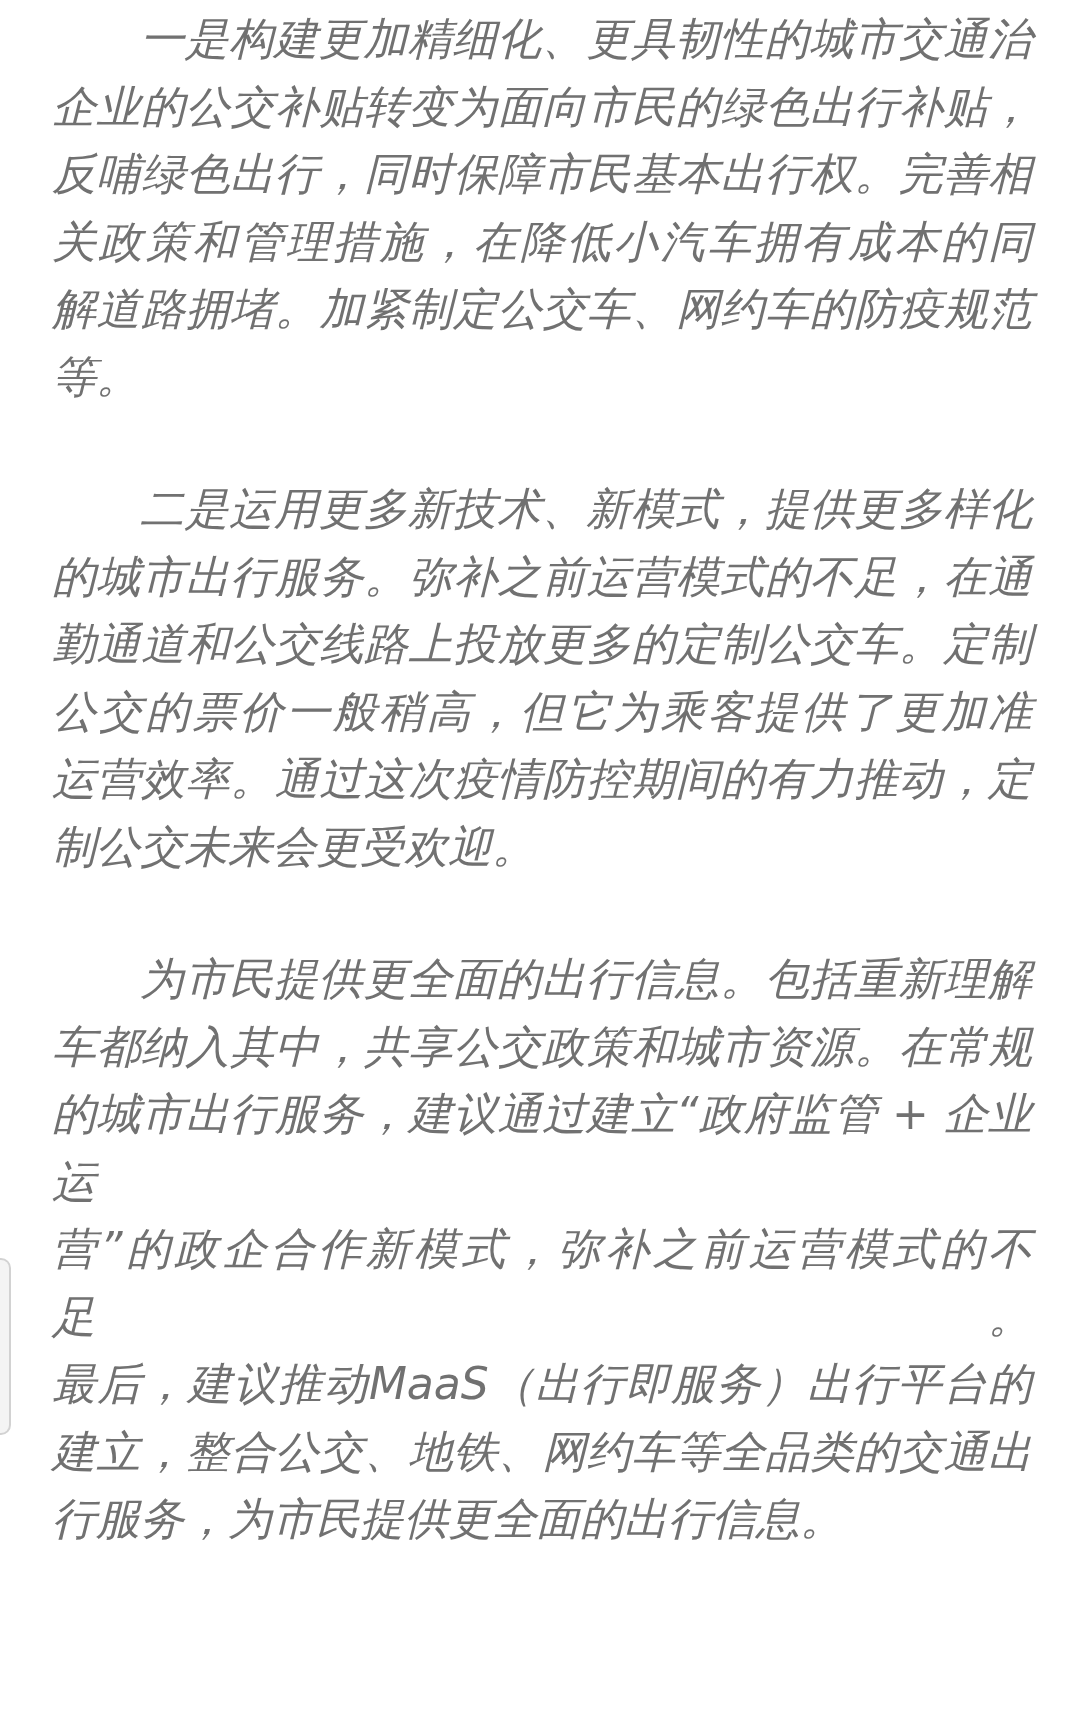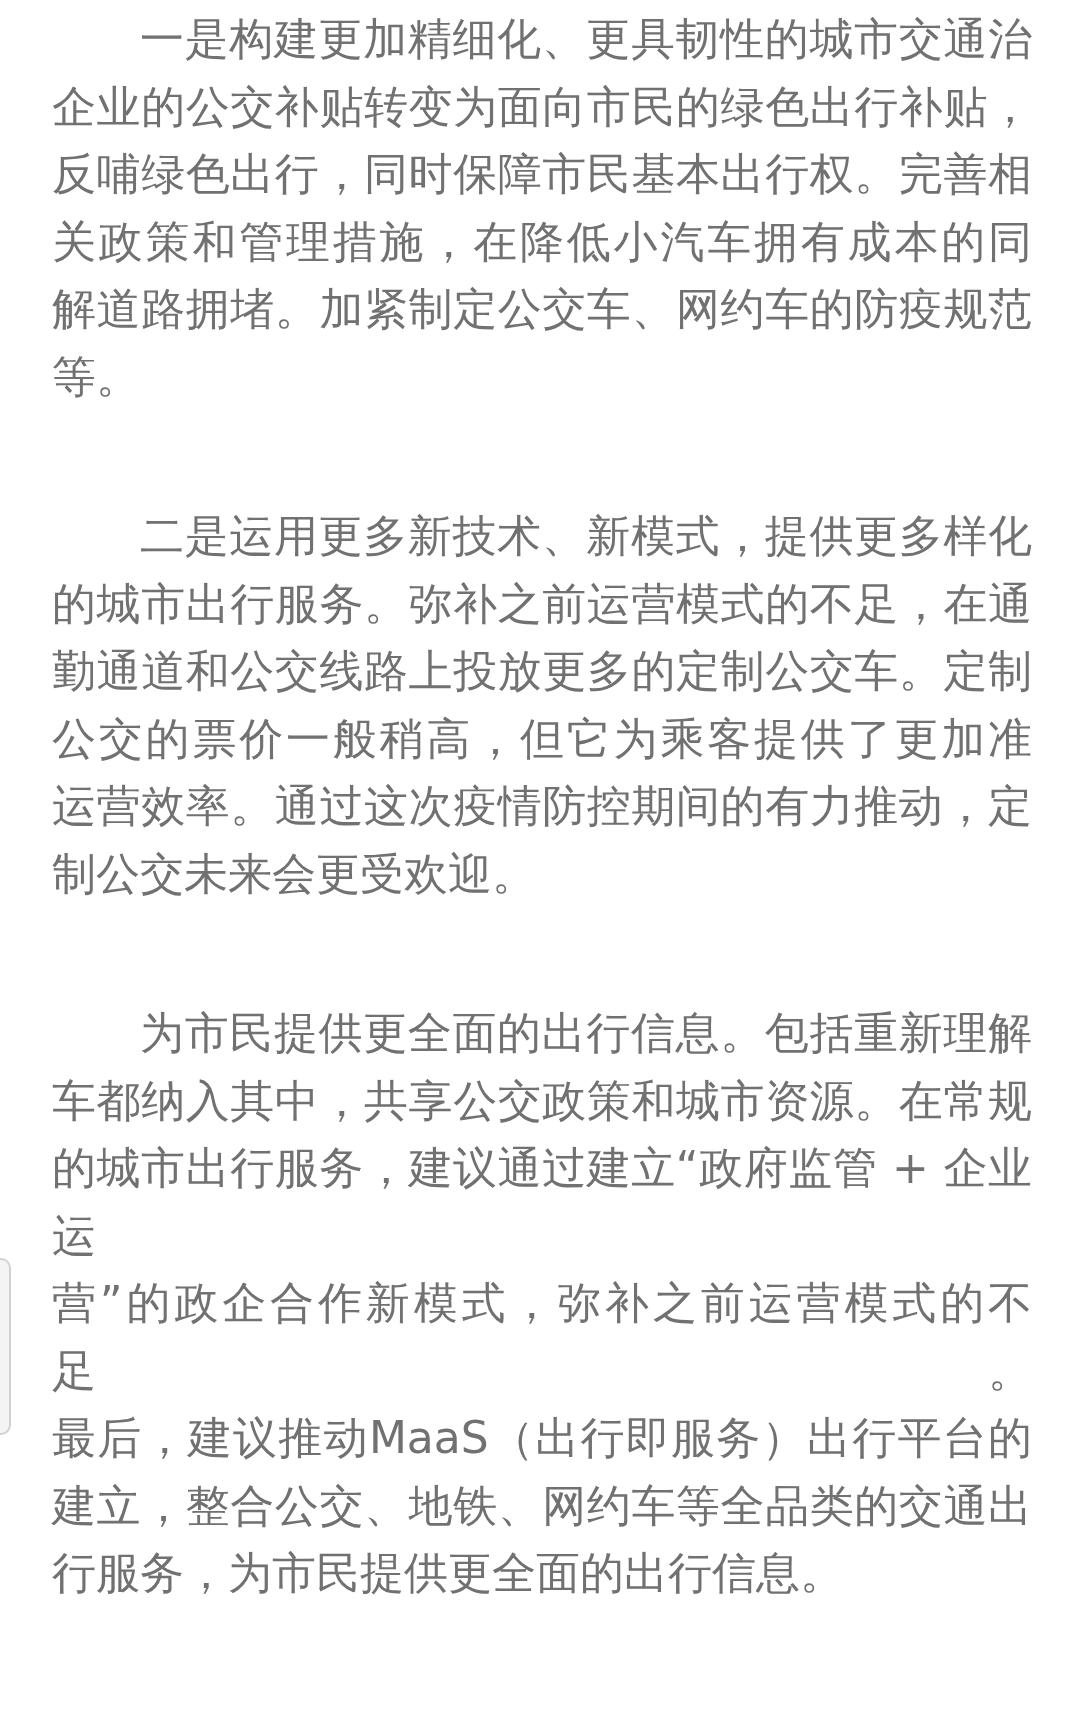--- a/index.html
+++ b/index.html
@@ -12,33 +12,34 @@
     background: #ffffff;
     overflow: hidden;
     position: relative;
     font-family: "DejaVu Sans", sans-serif;
   }
   .page {
     position: relative;
     width: 1080px;
     height: 1277px;
     background: #ffffff;
+    font-style: italic;
   }
   .content {
     position: absolute;
     top: 5px;
     left: 52px;
     width: 980px;
   }
   .para {
     margin: 0;
     padding: 0;
   }
   .para + .para {
-    margin-top: 92px;
+    margin-top: 65px;
   }
   .line {
     display: block;
     font-size: 44px;
     line-height: 67.5px;
     color: #717171;
     white-space: nowrap;
     letter-spacing: 0;
   }
   

